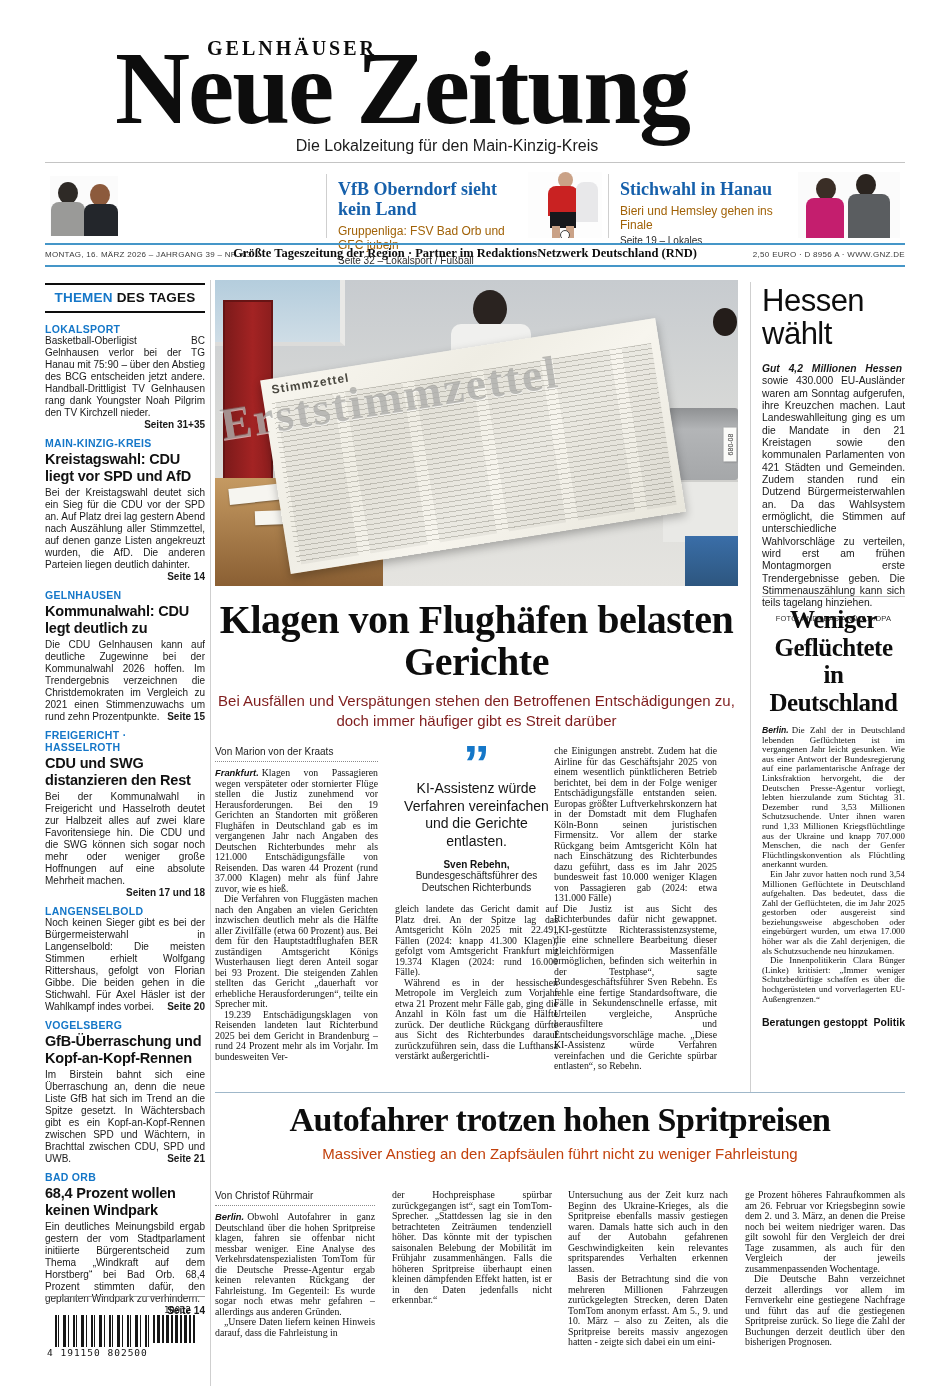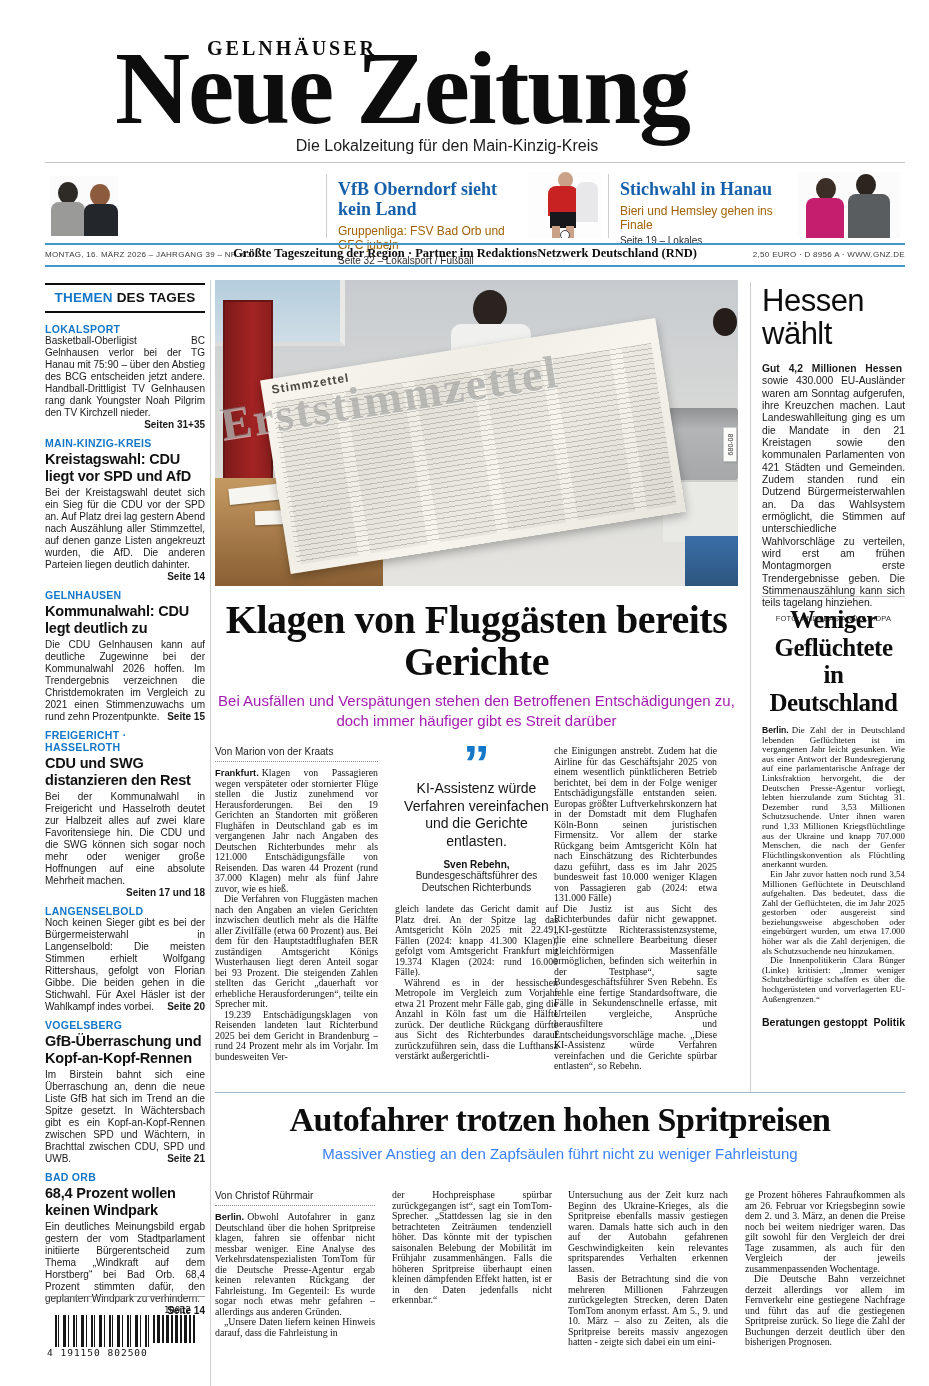--- a/index.html
+++ b/index.html
@@ -79,47 +79,47 @@
   
   .hessen { left:762px; top:284px; width:143px; }
   .hessen-title { font-size:31px; line-height:1.08; font-weight:400; color:#0d0d0d; letter-spacing:-.5px; }
   .hessen-body { margin-top:12px; font-size:10.3px; line-height:12.35px; text-align:justify; color:#191919; }
   .hessen-credit { margin-top:4px; font-size:7.5px; color:#2e2e2e; text-align:center; letter-spacing:.2px; }
   .rule-hessen { left:762px; top:596px; width:143px; height:1px; background:#bbb; }
 
   
   .main-art { left:215px; top:599px; width:523px; }
   .ma-headline { font-family:"Liberation Serif",serif; font-weight:700; font-size:40px; line-height:1.04; text-align:center; color:#0d0d0d; letter-spacing:-.5px; }
-  .ma-subhead { margin-top:9px; font-size:15px; line-height:1.35; text-align:center; color:#a21caf; }
+  .ma-subhead { margin-top:9px; font-size:15px; line-height:1.35; text-align:center; color:#7f1d1d; }
   .col { position:absolute; width:163px; overflow:hidden; }
   .byline { font-size:10px; color:#1c1c1c; padding-bottom:4px; border-bottom:1px dotted #8a8a8a; margin-bottom:6px; }
   .bodytxt { font-family:"Liberation Serif",serif; font-size:9.8px; line-height:10.5px; text-align:justify; color:#121212; }
   .bodytxt p.ind { text-indent:9px; }
-  .lead { font-family:"Liberation Sans",sans-serif; font-weight:700; font-size:9.4px; padding-right:3px; }
+  .lead { font-family:"Liberation Sans",sans-serif; font-weight:700; font-size:9.4px; padding-right:3px;font-style:italic; }
 
   
   .pq { padding:2px 4px 10px; text-align:center; }
   .pq-icon { font-family:"Liberation Sans",sans-serif; font-weight:900; font-size:54px; line-height:30px; height:32px; color:#1577c8; }
   .pq-text { font-size:14px; line-height:17.5px; color:#141414; }
   .pq-name { margin-top:9px; font-weight:700; font-size:10px; }
   .pq-role { font-size:10px; line-height:12px; color:#1c1c1c; }
 
   
   .right-art { left:762px; top:606px; width:143px; }
   .ra-title { font-family:"Liberation Serif",serif; font-weight:700; font-size:25px; line-height:1.1; text-align:center; color:#0d0d0d; letter-spacing:-.5px; }
   .ra-body { margin-top:10px; font-family:"Liberation Serif",serif; font-size:8.9px; line-height:9.6px; text-align:justify; color:#121212; }
   .ra-body p.ind { text-indent:8px; }
   .ra-footer { display:flex; justify-content:space-between; margin-top:12px; font-weight:700; font-size:10.5px; }
 
   .rule-section { left:215px; top:1092px; width:690px; height:1px; background:#9fb7c9; }
 
   
   .bot-art { left:215px; top:1102px; width:690px; }
   .ba-headline { font-family:"Liberation Serif",serif; font-weight:700; font-size:34px; line-height:1.05; text-align:center; color:#0d0d0d; letter-spacing:-.5px; }
-  .ba-subhead { margin-top:7px; font-size:15px; text-align:center; color:#3b82f6; }
+  .ba-subhead { margin-top:7px; font-size:15px; text-align:center; color:#c2410c; }
   .bcol { position:absolute; width:160px; overflow:hidden; height:196px; }
 </style>
 </head>
 <body>
 
 <div class="page">
 
   <div class="abs mast-kicker">GELNHÄUSER</div>
   <div class="abs mast-title">Neue Zeitung</div>
   <div class="abs mast-sub">Die Lokalzeitung für den Main-Kinzig-Kreis</div>
@@ -239,21 +239,21 @@
   </div>
 
   <div class="abs hessen">
     <div class="hessen-title">Hessen wählt</div>
     <div class="hessen-body"><span class="lead" style="font-size:10.3px;">Gut 4,2 Millionen Hessen</span><span> sowie 430.000 EU-Ausländer waren am Sonntag aufgerufen, ihre Kreuzchen machen. Laut Landeswahlleitung ging es um die Mandate in den 21 Kreistagen sowie den kommunalen Parlamenten von 421 Städten und Gemeinden. Zudem standen rund ein Dutzend Bürgermeisterwahlen an. Da das Wahlsystem ermöglicht, die Stimmen auf unterschiedliche Wahlvorschläge zu verteilen, wird erst am frühen Montagmorgen erste Trendergebnisse geben. Die Stimmenauszählung kann sich teils tagelang hinziehen.</span></div>
     <div class="hessen-credit">FOTO: ANDREAS ARNOLD/DPA</div>
   </div>
   <div class="abs rule-hessen"></div>
 
   <div class="abs main-art">
-    <div class="ma-headline">Klagen von Fluggästen bereits Gerichte</div>
+    <div class="ma-headline">Klagen von Flughäfen belasten Gerichte</div>
     <div class="ma-subhead">Bei Ausfällen und Verspätungen stehen den Betroffenen Entschädigungen zu, doch immer häufiger gibt es Streit darüber</div>
   </div>
   <div class="col" style="left:215px;top:746px;height:346px;">
     <div class="byline">Von Marion von der Kraats</div>
     <div class="bodytxt">
       <p><span class="lead">Frankfurt.</span><span>Klagen von Passagieren wegen verspäteter oder stornierter Flüge stellen die Justiz zunehmend vor Herausforderungen. Bei den 19 Gerichten an Standorten mit größeren Flughäfen in Deutschland gab es im vergangenen Jahr nach Angaben des Deutschen Richterbundes mehr als 121.000 Entschädigungsfälle von Reisenden. Das waren 44 Prozent (rund 37.000 Klagen) mehr als fünf Jahre zuvor, wie es hieß.</span></p>
       <p class="ind"><span>Die Verfahren von Fluggästen machen nach den Angaben an vielen Gerichten inzwischen deutlich mehr als die Hälfte aller Zivilfälle (etwa 60 Prozent) aus. Bei dem für den Hauptstadtflughafen BER zuständigen Amtsgericht Königs Wusterhausen liegt deren Anteil sogar bei 93 Prozent. Die steigenden Zahlen stellten das Gericht „dauerhaft vor erhebliche Herausforderungen“, teilte ein Sprecher mit.</span></p>
       <p class="ind"><span>19.239 Entschädigungsklagen von Reisenden landeten laut Richterbund 2025 bei dem Gericht in Brandenburg – rund 24 Prozent mehr als im Vorjahr. Im bundesweiten Ver-</span></p>
     </div>
   </div>

